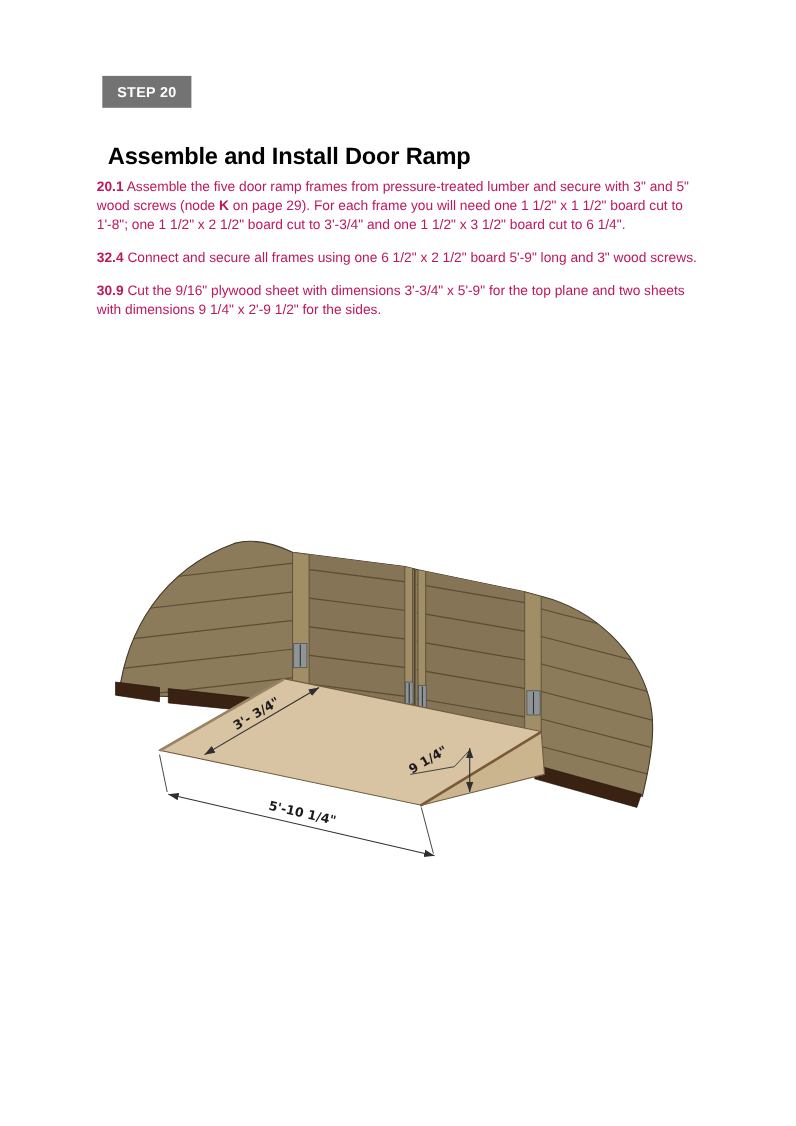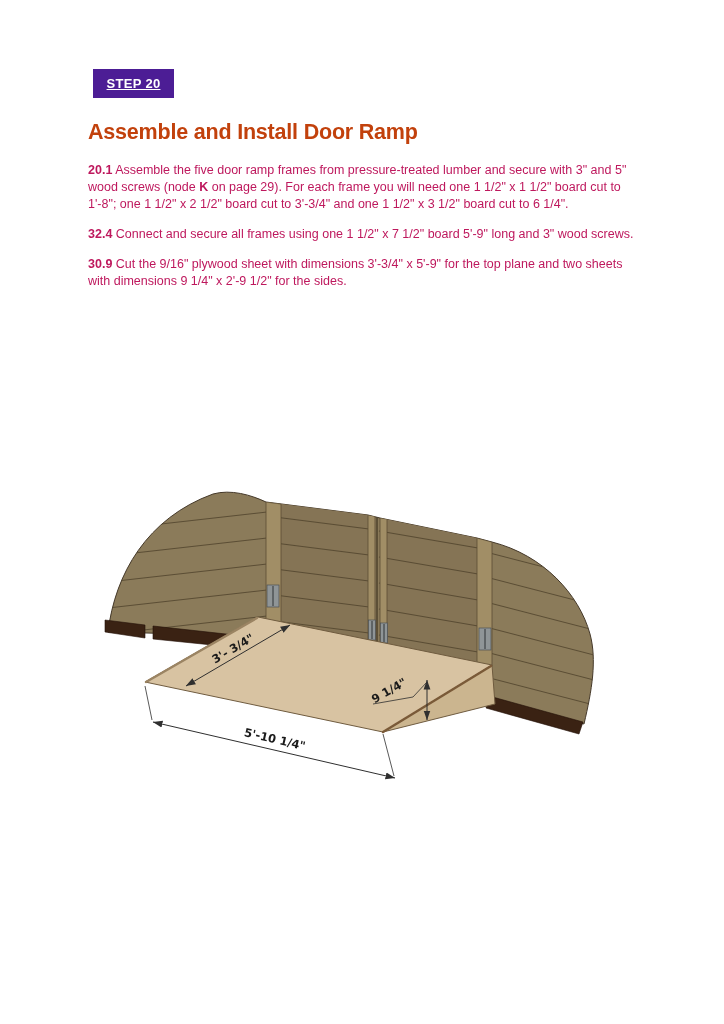--- a/index.html
+++ b/index.html
@@ -6,22 +6,22 @@
   .page{
     position:relative;width:724px;height:1024px;background:#ffffff;
     font-family:"Liberation Sans",sans-serif;overflow:hidden;margin:0 auto;
   }
   .badge{
     position:absolute;left:93px;top:69px;width:81px;height:29px;
     background:#40708F;color:#ffffff;font-size:13px;font-weight:700;
     display:flex;align-items:center;justify-content:center;letter-spacing:.3px;
   }
   h1.title{
-    position:absolute;left:88px;top:120px;margin:0;
-    font-size:21.5px;font-weight:800;color:#c2410c;letter-spacing:-.2px;
+    position:absolute;left:88px;top:120px;margin:10px;
+    font-size:21.5px;font-weight:800;color:#000000;letter-spacing:-.2px;
   }
   .instructions{
     position:absolute;left:88px;top:162px;width:551px;
     color:#be185d;font-size:12.5px;line-height:17px;
   }
   .instructions p{margin:0 0 13px;}
   .instructions b{font-weight:700;}
   .figure{position:absolute;left:85px;top:482px;width:540px;height:310px;}
 
   
@@ -42,27 +42,27 @@
   .dimtxt{
     font-family:"DejaVu Sans",sans-serif;font-size:11.5px;font-weight:700;
     fill:#1A1A1A;
   }
 </style>
 </head>
 <body>
 
 <div class="page">
 
-  <div class="badge" style="background: #4c1d95; text-decoration: underline;">STEP 20</div>
+  <div class="badge" style="background: #737373;">STEP 20</div>
 
   <h1 class="title">Assemble and Install Door Ramp</h1>
 
   <div class="instructions">
       <p><b>20.1</b><span>  Assemble the five door ramp frames from pressure-treated lumber and secure with 3" and 5" wood screws (node </span><b>K</b><span> on page 29). For each frame you will need one 1 1/2" x 1 1/2" board cut to 1'-8";  one 1 1/2" x 2 1/2" board cut to 3'-3/4" and one 1 1/2" x 3 1/2" board cut to 6 1/4".</span></p>
-      <p><b>32.4</b><span> Connect and secure all frames using one 1 1/2" x 7 1/2" board 5'-9" long and 3" wood screws.</span></p>
+      <p><b>32.4</b><span> Connect and secure all frames using one 6 1/2" x 2 1/2" board 5'-9" long and 3" wood screws.</span></p>
       <p><b>30.9</b><span>  Cut the 9/16" plywood sheet with dimensions 3'-3/4" x 5'-9" for the top plane and two sheets with dimensions 9 1/4" x 2'-9 1/2"  for the sides.</span></p>
     </div>
 
   <svg class="figure" viewBox="0 0 540 310" xmlns="http://www.w3.org/2000/svg">
     <defs>
       <clipPath id="wallClip">
         <path d="M 23 150 C 30 92 62 36 128 12 C 146 7 166 13 181 20 L 283 33 L 295 36 L 392 56 L 407 60 C 458 73 494 112 505 152 C 512 178 507 208 499 242 L 404 218 L 176 154 Z"></path>
       </clipPath>
       <marker id="arrow" viewBox="0 0 10 8" refX="9.5" refY="4" markerWidth="10" markerHeight="8" orient="auto-start-reverse">
         <path d="M0 0.6 L9.7 4 L0 7.4 Z" fill="#2F2F2F"></path>

